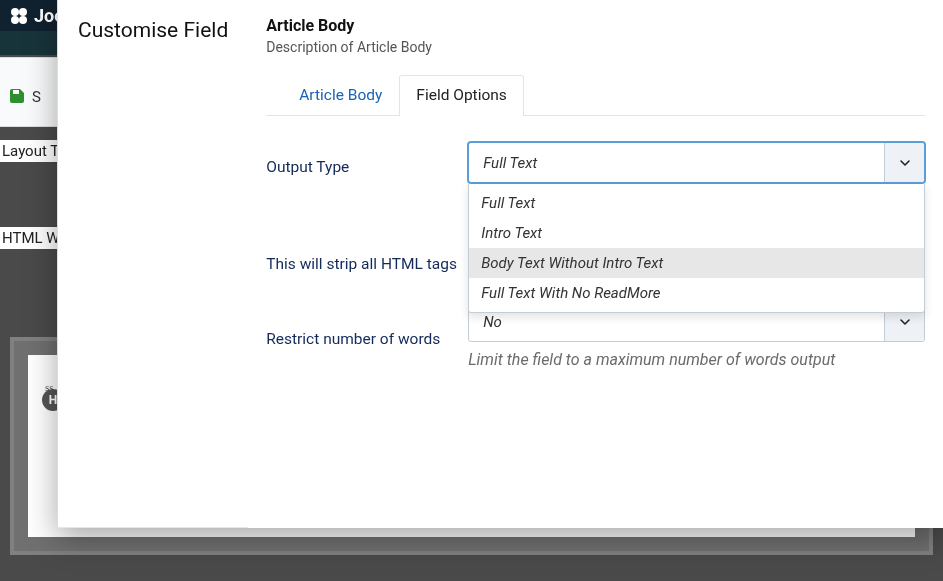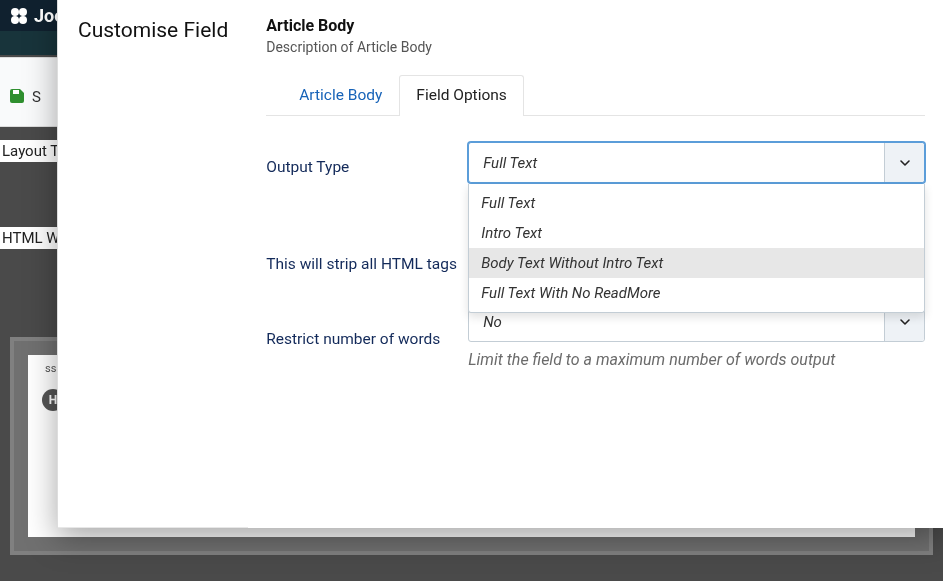--- a/index.html
+++ b/index.html
@@ -22,21 +22,21 @@
   .bg-save-icon { color:#2f8f2f; margin-right:8px; font-size:16px; }
   .bg-side { position:absolute; left:0; top:140px; color:#222; font-size:15px; }
   .bg-side div { margin-bottom:65px; background:#fff; padding:2px 0 2px 2px;}
   .bg-frame {
     position:absolute; left:10px; right:10px; top:337px; height:218px;
     background:#707070; border:4px solid #808080;
   }
   .bg-frame-inner {
     position:absolute; inset:14px; background:#fff;
   }
-  .bg-ss { position:absolute; left:17px; top:7px; font-size:11px; color:#555;}
+  .bg-ss { position:absolute; left:17px; top:26px; font-size:11px; color:#555;font-family:Liberation Serif, serif;}
   .bg-h { position:absolute; left:14px; top:34px; width:22px; height:22px; border-radius:50%; background:#555; color:#fff; display:flex; align-items:center; justify-content:center; font-size:12px; font-weight:700;}
   
   
   .modal {
     position: absolute;
     left: 57px; top: 0; right: 0; bottom: 53px;
     background: #fff; border-left:1px solid #ddd;
     box-shadow: 0 10px 30px rgba(0,0,0,0.35);
     display:flex; flex-direction:row;
   }

